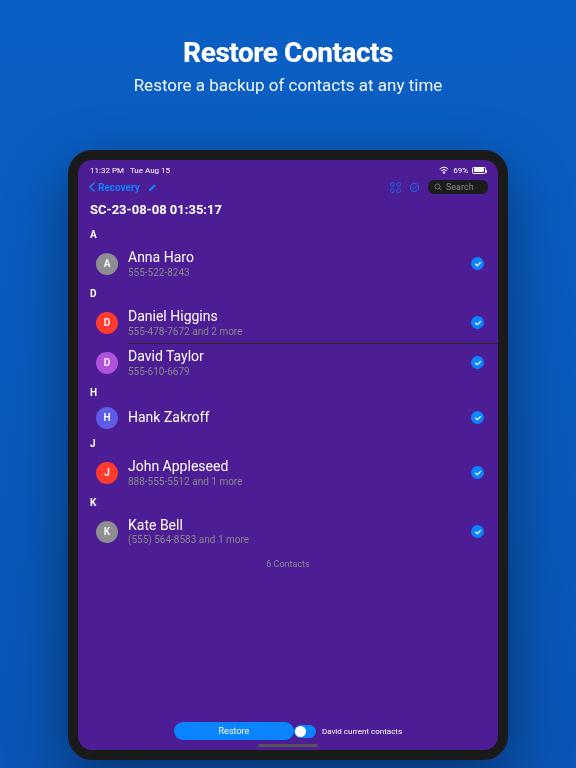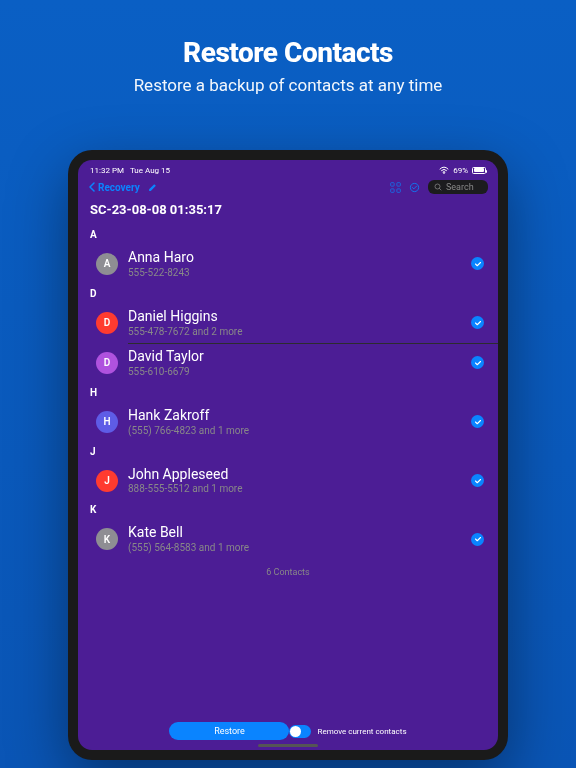--- a/index.html
+++ b/index.html
@@ -147,21 +147,20 @@
               <path d="M3 8 L6.5 11.5 L13 5" stroke="#fff" stroke-width="2.2" fill="none" stroke-linecap="round" stroke-linejoin="round"></path>
             </svg>
           </div>
       </div>
 
       <div class="section-header">H</div>
       <div class="row">
         <div class="avatar" style="background:#5e5ce6">H</div>
         <div class="info">
           <div class="name">Hank Zakroff</div>
-          <div class="detail">(555) 766-4823 and 1 more</div>
         </div>
         <div class="chk">
             <svg viewBox="0 0 16 16">
               <path d="M3 8 L6.5 11.5 L13 5" stroke="#fff" stroke-width="2.2" fill="none" stroke-linecap="round" stroke-linejoin="round"></path>
             </svg>
           </div>
       </div>
 
       <div class="section-header">J</div>
       <div class="row">
@@ -191,19 +190,19 @@
           </div>
       </div>
 
       <div class="count">6 Contacts</div>
     </div>
 
     <div class="bottombar">
       <button class="restore-btn">Restore</button>
       <div class="toggle-wrap">
         <div class="toggle"></div>
-        <span class="toggle-label">Remove current contacts</span>
+        <span class="toggle-label">David current contacts</span>
       </div>
     </div>
 
     <div class="home-indicator"></div>
   </div>
 </div>
 
 </body></html>

